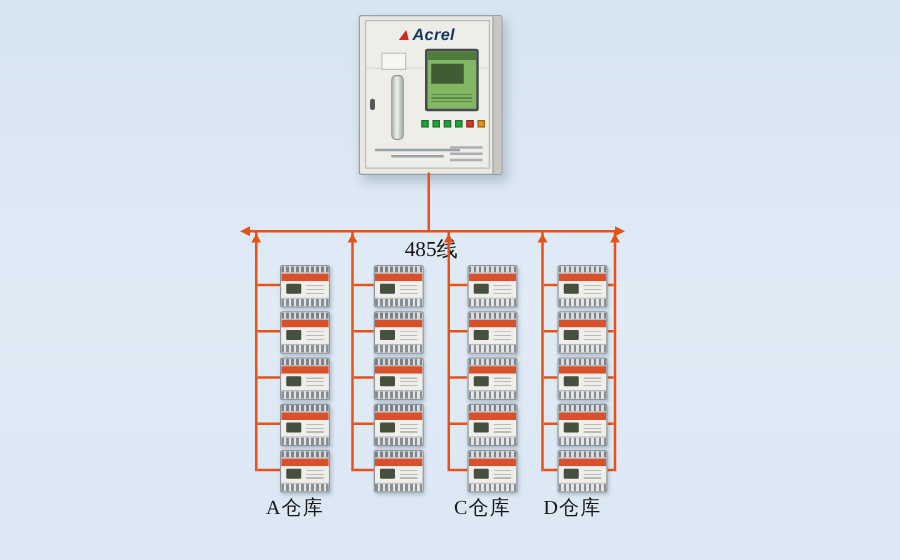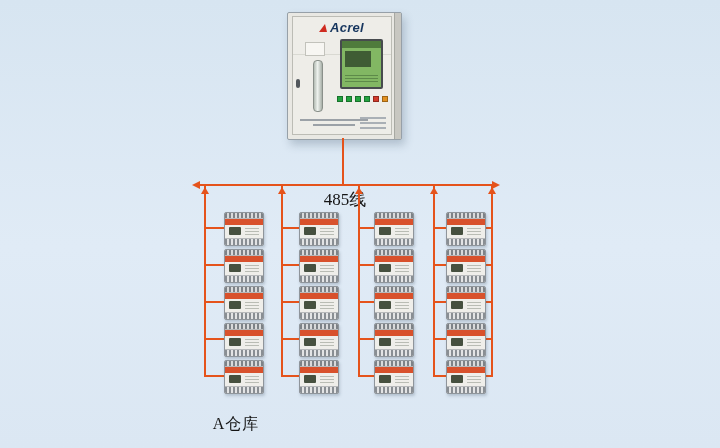--- a/index.html
+++ b/index.html
@@ -69,21 +69,21 @@
     border-bottom:1px solid #b7b9bb}
   .dev-band{height:6px;background:#d8512c}
   .dev-face{flex:1;position:relative;background:#efeeea}
   .dev-screen{position:absolute;left:4px;top:2px;width:12px;height:8px;background:#46503f;border-radius:1px}
   .dev-lines{position:absolute;left:20px;top:3px;right:4px;height:8px;
     background:repeating-linear-gradient(180deg,#b9bcb4 0 1px,transparent 1px 3px)}
   .dev-tb{height:6px;background:repeating-linear-gradient(90deg,#898e93 0 2px,#e3e4e5 2px 4px);
     border-top:1px solid #b7b9bb}
 
   
-  .wh-label{position:absolute;top:414px;width:90px;text-align:center;
+  .wh-label{position:absolute;top:396px;width:90px;text-align:center;
     font-family:"Liberation Serif","DejaVu Serif",serif;font-size:16px;color:#151515;letter-spacing:1px}
 </style>
 </head>
 <body>
 
 <div id="canvas">
 
   <div id="cabinet">
     <div class="cab-side"></div>
     <div class="cab-door">
@@ -338,14 +338,16 @@
         <div class="dev-band"></div>
         <div class="dev-face">
           <div class="dev-screen"></div>
           <div class="dev-lines"></div>
         </div>
         <div class="dev-tb"></div>
       </div>
     </div>
 
   <div class="wh-label" style="left:191px">A仓库</div>
+  <div class="wh-label" style="left:341px">C仓库</div>
+  <div class="wh-label" style="left:413px">D仓库</div>
 
 </div>
 
 </body></html>

